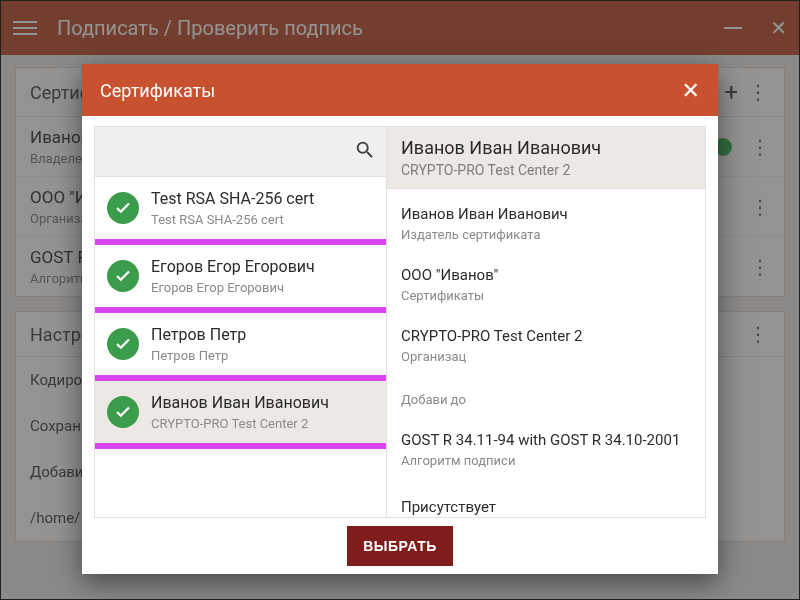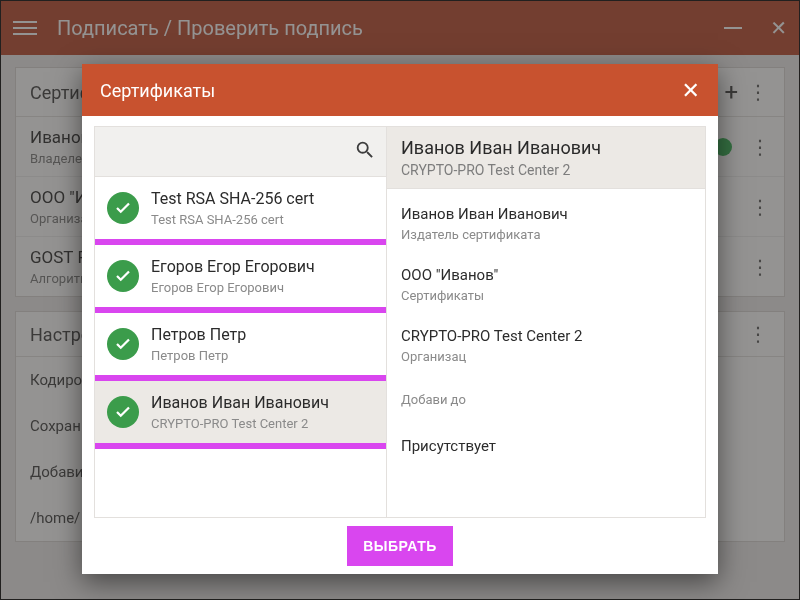--- a/index.html
+++ b/index.html
@@ -62,21 +62,21 @@
   .right-head .rh1{ font-size:18px; color:#2a2a2a;}
   .right-head .rh2{ font-size:14px; color:#7d7d7d; margin-top:4px;}
 
   .detail-scroll{ flex:1; border:1px solid #E3E0DD; border-top:none; overflow-y:auto; padding:4px 0;}
   .dblock{ padding:12px 14px;}
   .dblock .dv{ font-size:15px; color:#2c2c2c;}
   .dblock .dl{ font-size:13px; color:#8a8a8a; margin-top:4px;}
   .dblock.nolabel .dv{ padding-top:6px;}
 
   .modal-footer{ height:56px; display:flex; align-items:center; justify-content:center;}
-  .select-btn{ background:#d946ef; color:#fff; border:none; font-size:14px; font-weight:600; letter-spacing:0.5px; padding:12px 16px; cursor:pointer;}
+  .select-btn{ background:#7f1d1d; color:#fff; border:none; font-size:14px; font-weight:600; letter-spacing:0.5px; padding:12px 16px; cursor:pointer;}
 
   
   .detail-scroll::-webkit-scrollbar{ width:6px;}
   .detail-scroll::-webkit-scrollbar-thumb{ background:#c9c6c2;}
 </style>
 </head>
 <body>
 
 <div class="window">
   <div class="titlebar">
@@ -218,20 +218,24 @@
           <div class="dv">ООО "Иванов"</div>
           <div class="dl">Сертификаты</div>
         </div>
         <div class="dblock">
           <div class="dv">CRYPTO-PRO Test Center 2</div>
           <div class="dl">Организац</div>
         </div>
         <div class="dblock">
           <div class="dl">Добави до</div>
         </div>
+        <div class="dblock">
+          <div class="dv">GOST R 34.11-94 with GOST R 34.10-2001</div>
+          <div class="dl">Алгоритм подписи</div>
+        </div>
         <div class="dblock nolabel">
           <div class="dv">Присутствует</div>
         </div>
       </div>
     </div>
   </div>
 
   <div class="modal-footer">
     <button class="select-btn">ВЫБРАТЬ</button>
   </div>

